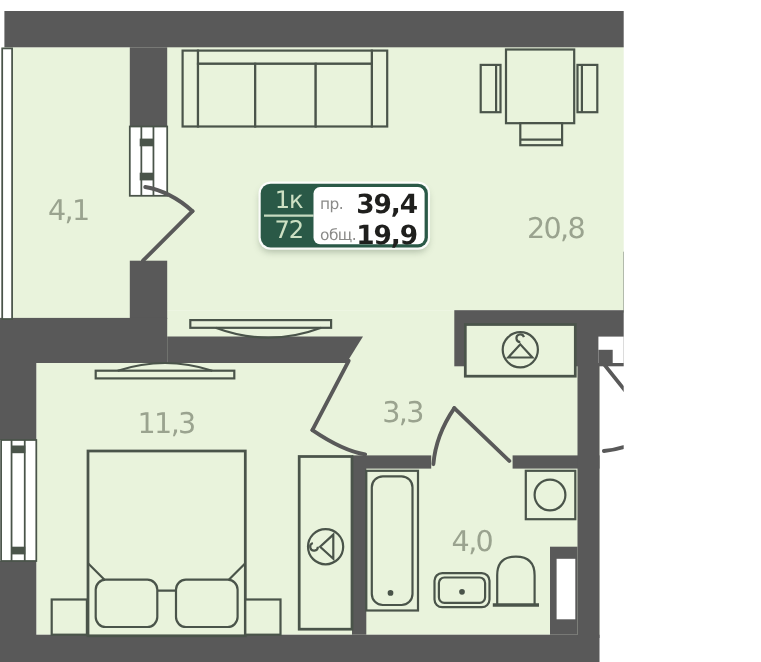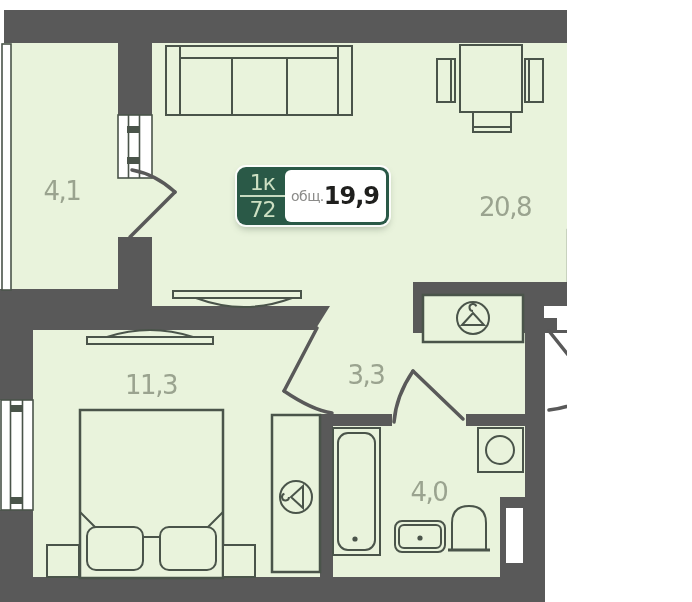--- a/index.html
+++ b/index.html
@@ -227,18 +227,22 @@
   </g>
 </svg>
 
   <div class="badge">
     <div class="badge-left">
       <div class="cell">1к</div>
       <div class="cell">72</div>
     </div>
     <div class="badge-right">
       <div class="row">
+        <span class="lbl">пр.</span>
+        <span class="val">39,4</span>
+      </div>
+      <div class="row">
         <span class="lbl">общ.</span>
         <span class="val">19,9</span>
       </div>
     </div>
   </div>
 </div>
 
 </body></html>

